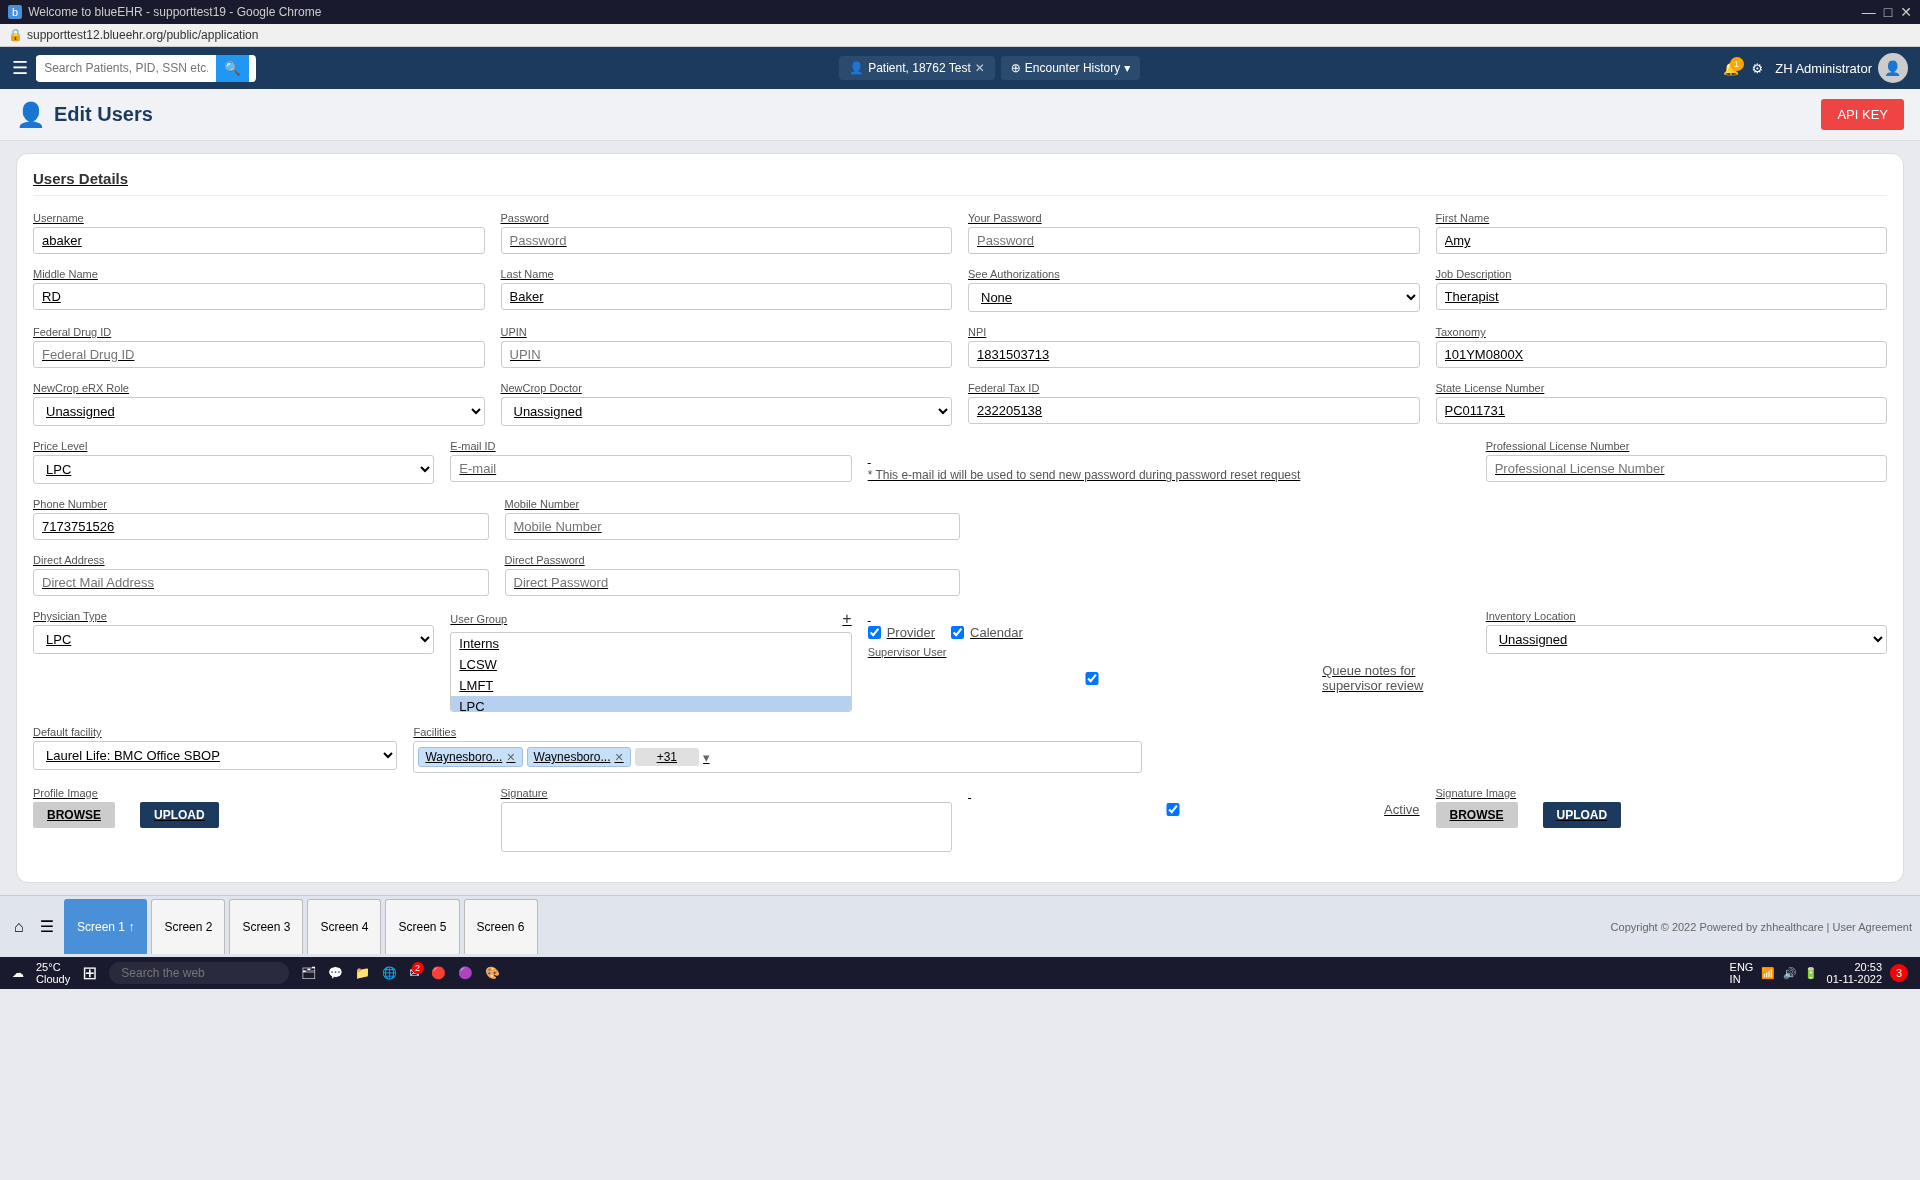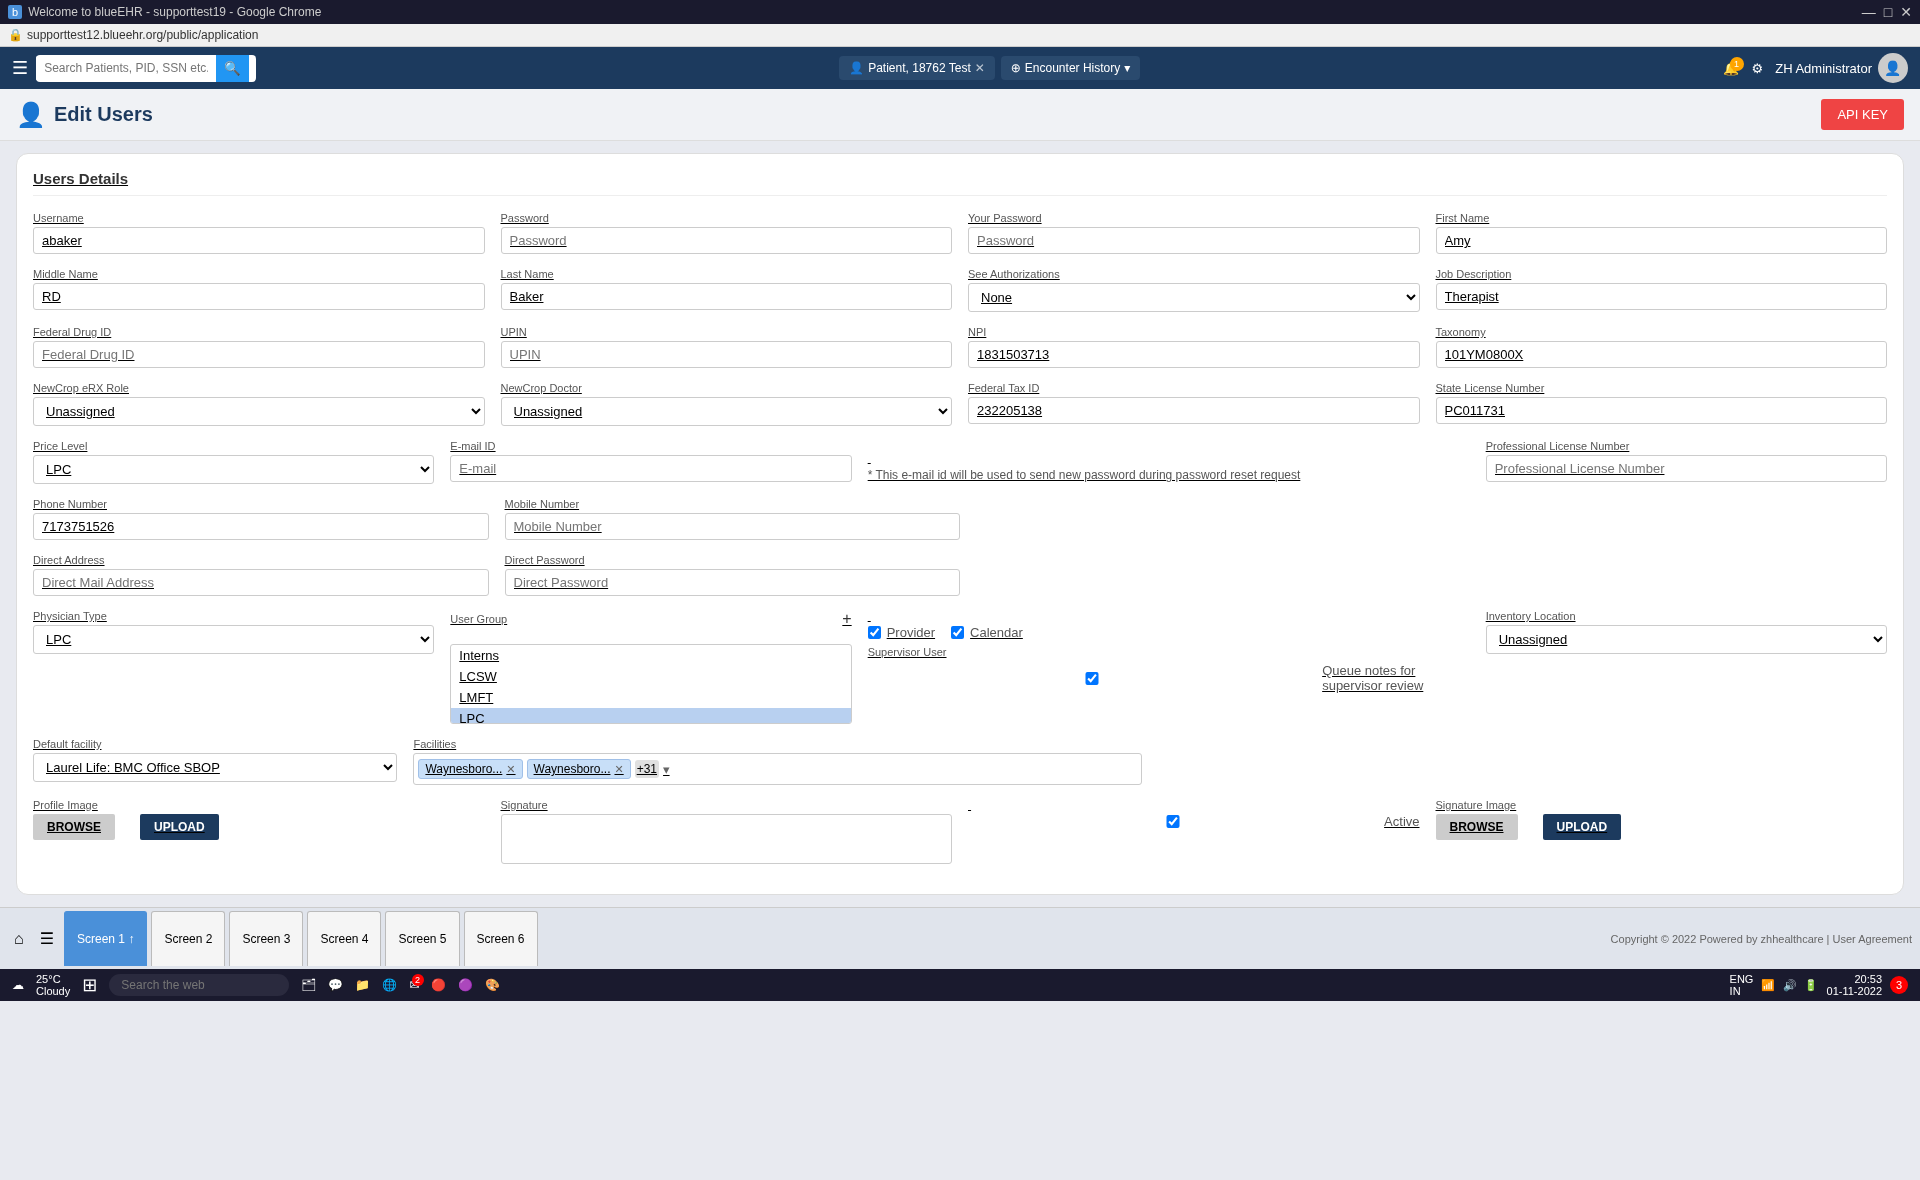--- a/index.html
+++ b/index.html
@@ -178,21 +178,20 @@
     }
     .form-group input[placeholder] { color: #999; }
     .user-group-header { display: flex; align-items: center; justify-content: space-between; margin-bottom: 1px; }
     .user-group-header label { font-size: 11px; color: #555; }
     .plus-btn { background: none; border: none; font-size: 16px; cursor: pointer; color: #333; }
     .user-group-list {
       border: 1px solid #ccc;
       border-radius: 3px;
       height: 80px;
       overflow-y: auto;
-      margin-top: 12px;
     }
     .user-group-list div {
       padding: 3px 8px;
       font-size: 13px;
       cursor: pointer;
     }
     .user-group-list div.selected { background: #b8d0f0; }
 
     
     .checkbox-group { display: flex; align-items: center; gap: 6px; }
@@ -218,21 +217,21 @@
       padding: 2px 6px;
       font-size: 12px;
       display: flex;
       align-items: center;
       gap: 4px;
     }
     .facility-tag .remove { cursor: pointer; color: #666; font-size: 11px; }
     .facility-more {
       background: #e0e0e0;
       border-radius: 3px;
-      padding: 2px 2px;
+      padding: 2px 22px;
       font-size: 12px;
     }
     .facilities-arrow { color: #666; cursor: pointer; }
 
     
     .btn-browse {
       background: #ccc;
       border: none;
       padding: 6px 14px;
       font-size: 12px;

